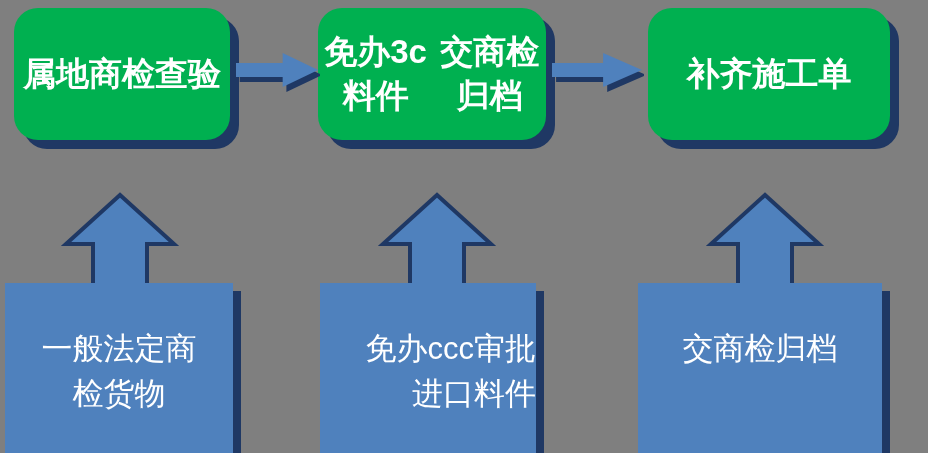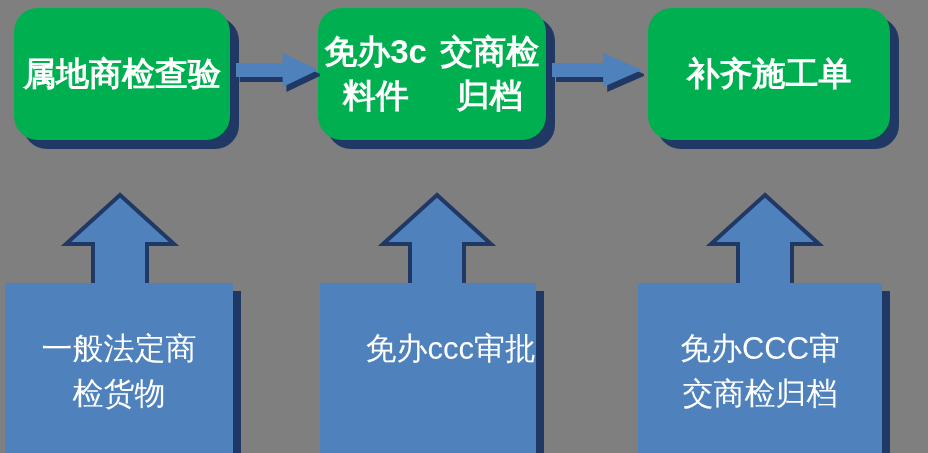--- a/index.html
+++ b/index.html
@@ -121,19 +121,19 @@
       <polygon points="0,15 50,15 50,5 88,22 50,39 50,29 0,29" fill="#4F81BD"></polygon>
     </svg>
   </div>
 
   <div class="blue-box" id="blue-1">
     <span>一般法定商</span>
     <span>检货物</span>
   </div>
   <div class="blue-box" id="blue-2">
     <span>免办ccc审批</span>
+    <span>进口料件</span>
   </div>
   <div class="blue-box" id="blue-3">
-    <span>免办CCC审</span>
     <span>交商检归档</span>
   </div>
 
 </div>
 
 </body></html>

